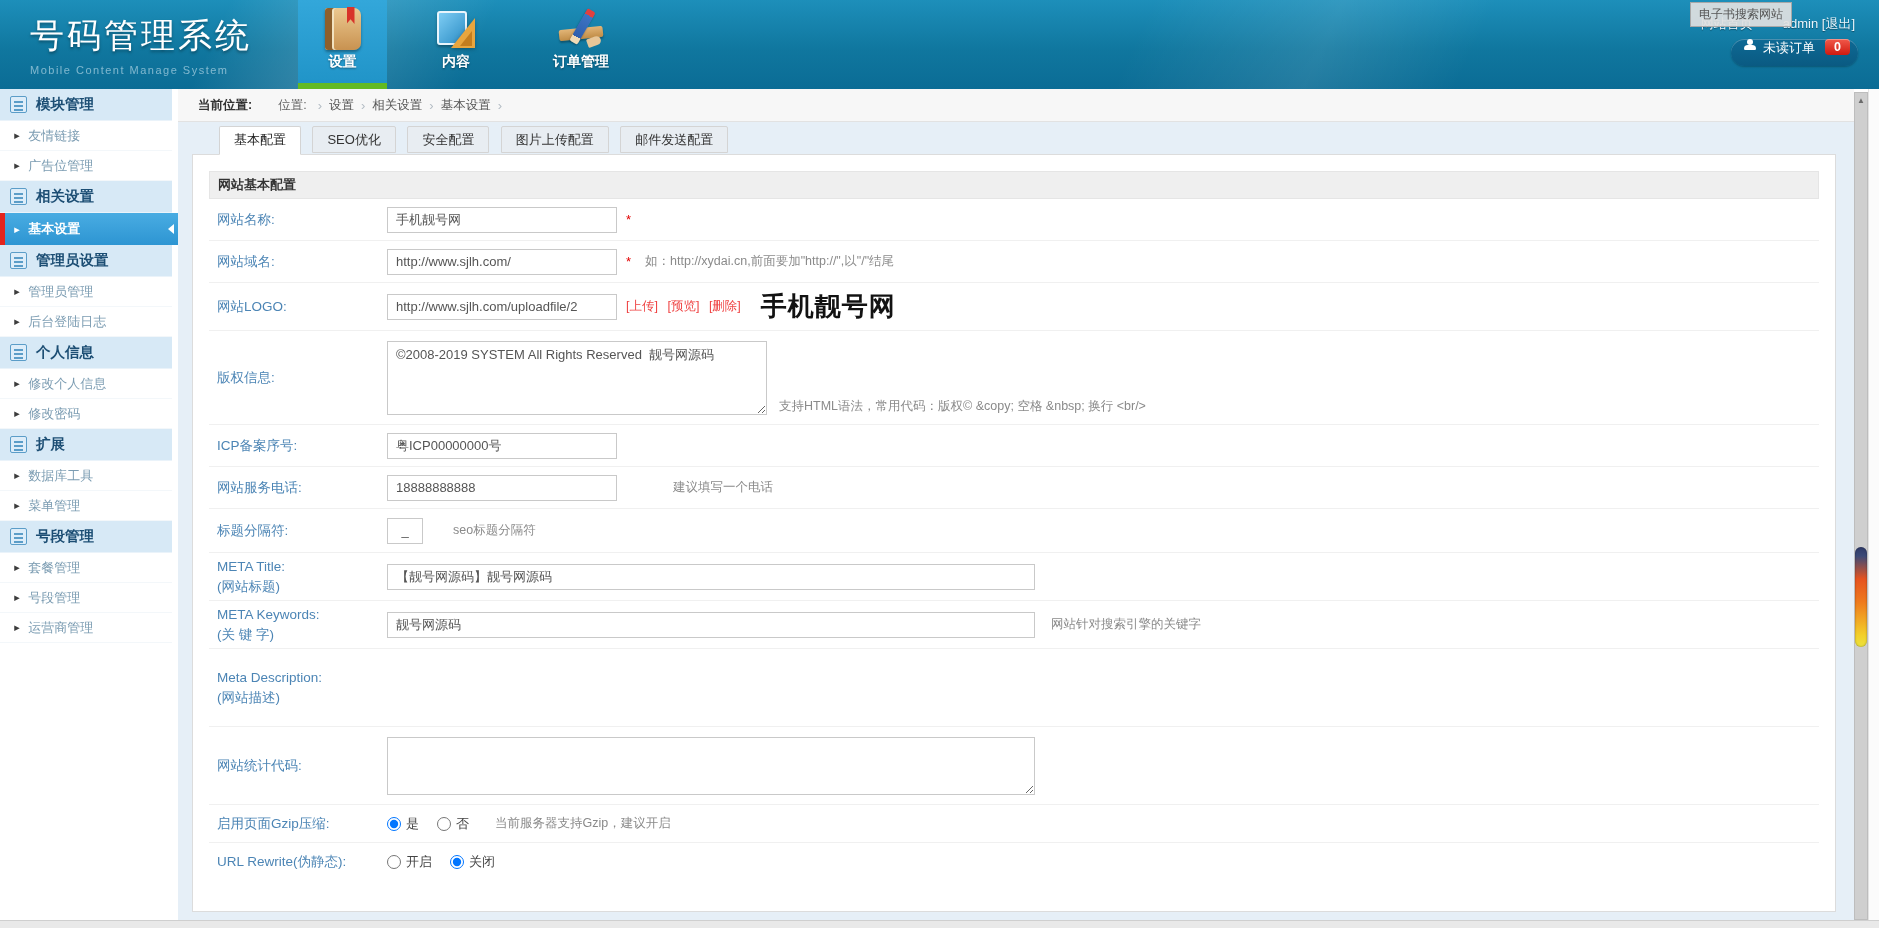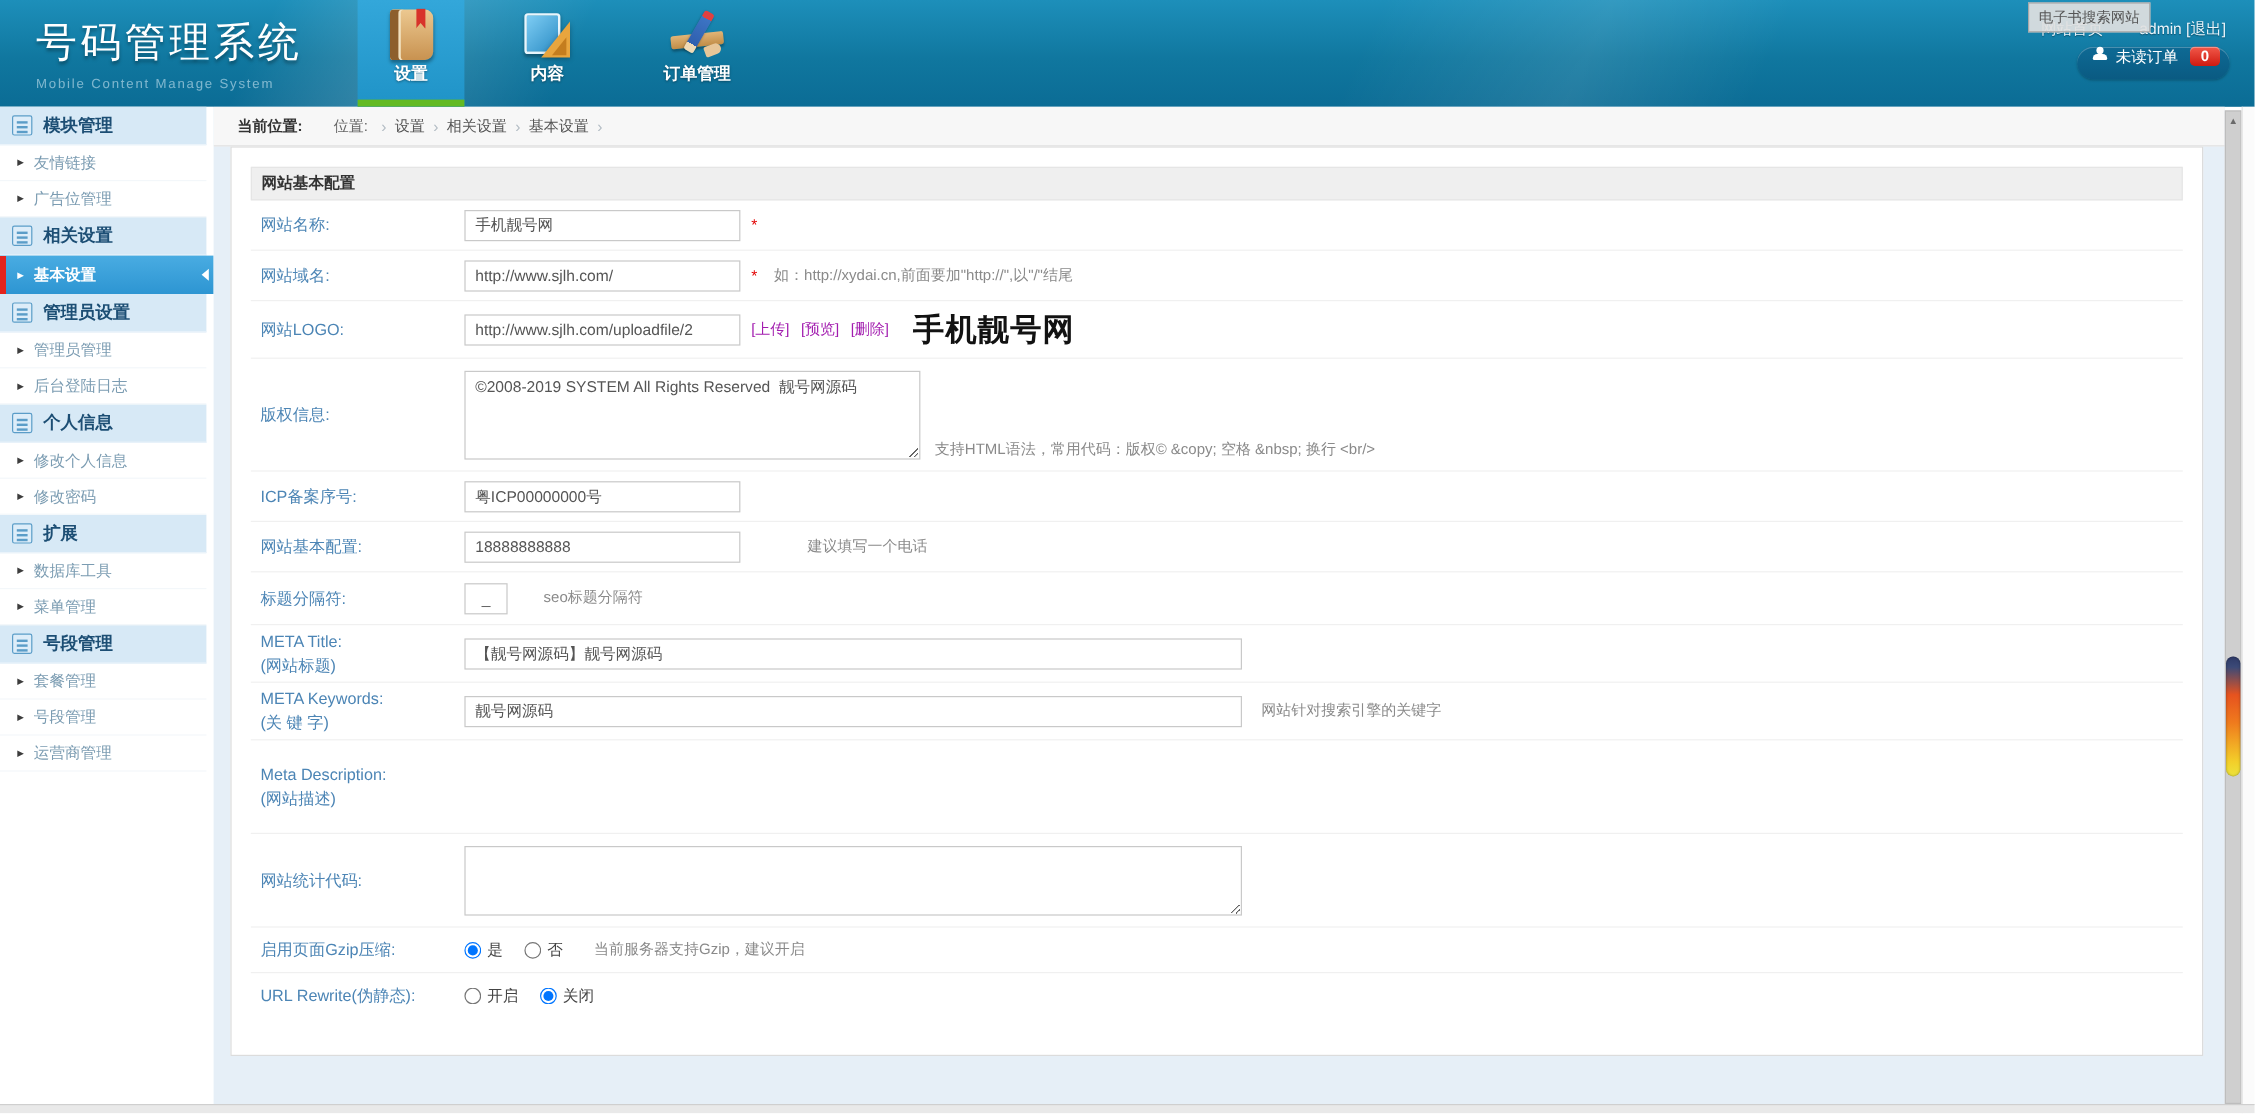--- a/index.html
+++ b/index.html
@@ -112,21 +112,21 @@
   textarea { border:1px solid #c9c9c9; padding:4px 8px; font-size:13px; color:#555;
     font-family:"Liberation Sans","DejaVu Sans",sans-serif; resize:both; }
   .short { width:230px; }
   .tiny { width:36px; text-align:center; }
   .wide { width:648px; }
   .ta-copy { width:380px; height:74px; }
   .ta-wide { width:648px; height:58px; }
   .star { color:#e20000; font-size:13px; margin-left:9px; }
   .hint { color:#8a8a8a; font-size:12.5px; }
   .links { margin-left:9px; font-size:12.5px; }
-  .links a { color:#a21caf; text-decoration:none; margin-right:6px; cursor:pointer; }
+  .links a { color:#ef4444; text-decoration:none; margin-right:6px; cursor:pointer; }
   .logo-prev { margin-left:14px; font-size:26px; font-weight:bold; color:#121212; letter-spacing:1px; }
   .bend { display:flex; align-items:flex-end; }
   .radio-lab { display:inline-flex; align-items:center; font-size:13px; color:#444; margin-right:18px; cursor:pointer; }
   input[type=radio] { width:14px; height:14px; margin:0 5px 0 0; }
 
   
   .vtrack { position:absolute; left:1854px; top:92px; width:14px; height:828px; background:#cfcfcf; border:1px solid #bdbdbd; }
   .vtrack .up { height:15px; text-align:center; font-size:8px; color:#6a6a6a; line-height:15px; }
   .vthumb { position:absolute; left:0px; top:454px; width:12px; height:100px; border-radius:7px;
     background:linear-gradient(180deg,#2e3a68 0%,#3c4a77 9%,#e6531f 32%,#ef7a1d 55%,#f3cf2a 88%,#ece33c 100%);
@@ -259,20 +259,27 @@
       <span class="loc">位置:</span>
       <span class="sep">›</span>
       <span class="crumb">设置</span>
       <span class="sep">›</span>
       <span class="crumb">相关设置</span>
       <span class="sep">›</span>
       <span class="crumb">基本设置</span>
       <span class="sep">›</span>
     </div>
 
+    <div class="tabs">
+      <span class="tab active">基本配置</span>
+      <span class="tab">SEO优化</span>
+      <span class="tab">安全配置</span>
+      <span class="tab">图片上传配置</span>
+      <span class="tab">邮件发送配置</span>
+    </div>
 
     <div class="panel">
       <div class="sect-head">网站基本配置</div>
       <div class="rows">
 
         <div class="row r-name">
           <span class="lab">网站名称:</span>
           <input type="text" class="short" value="手机靓号网" style="">
           <span class="star">*</span>
         </div>
@@ -302,21 +309,21 @@
             <span class="hint" style="margin-left:12px;margin-bottom:0px">支持HTML语法，常用代码：版权© &amp;copy; 空格 &amp;nbsp; 换行 &lt;br/&gt;</span>
           </span>
         </div>
 
         <div class="row r-icp">
           <span class="lab">ICP备案序号:</span>
           <input type="text" class="short" value="粤ICP00000000号" style="">
         </div>
 
         <div class="row r-phone">
-          <span class="lab">网站基本配置:</span>
+          <span class="lab">网站服务电话:</span>
           <input type="text" class="short" value="18888888888" style="">
           <span class="hint" style="margin-left:56px">建议填写一个电话</span>
         </div>
 
         <div class="row r-sep">
           <span class="lab">标题分隔符:</span>
           <input type="text" class="tiny" value="_" style="">
           <span class="hint" style="margin-left:30px">seo标题分隔符</span>
         </div>
 

